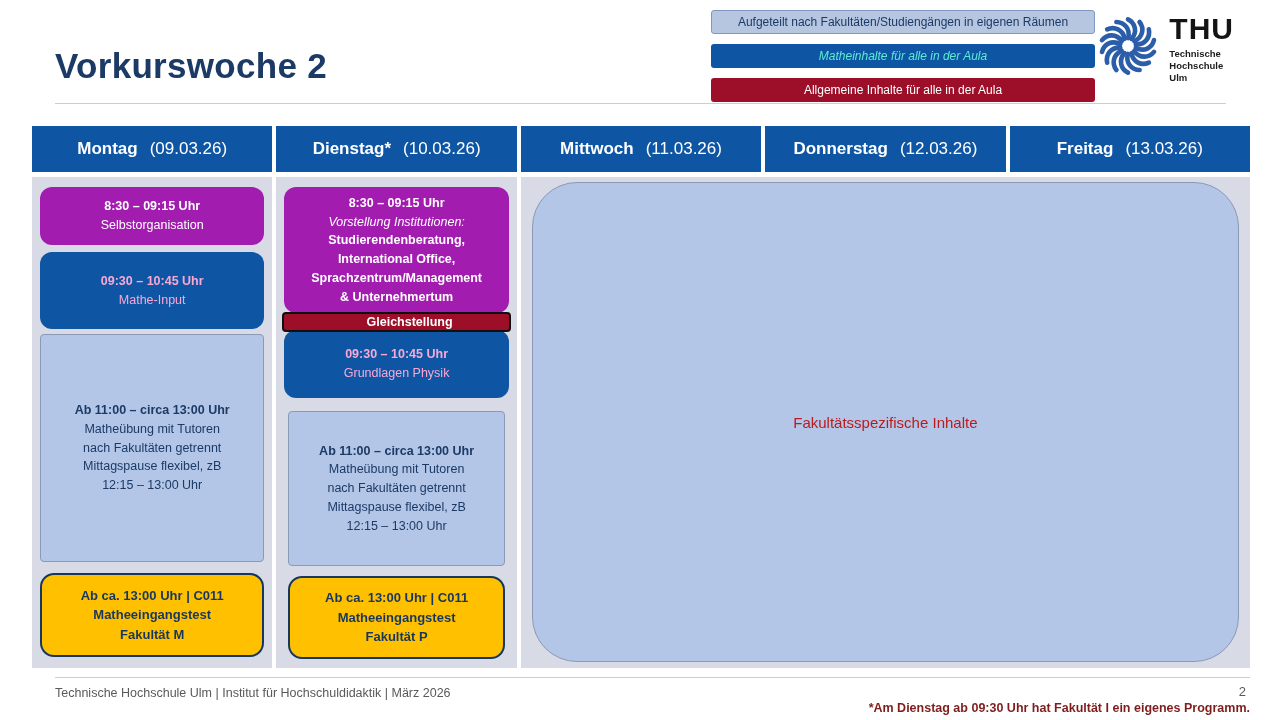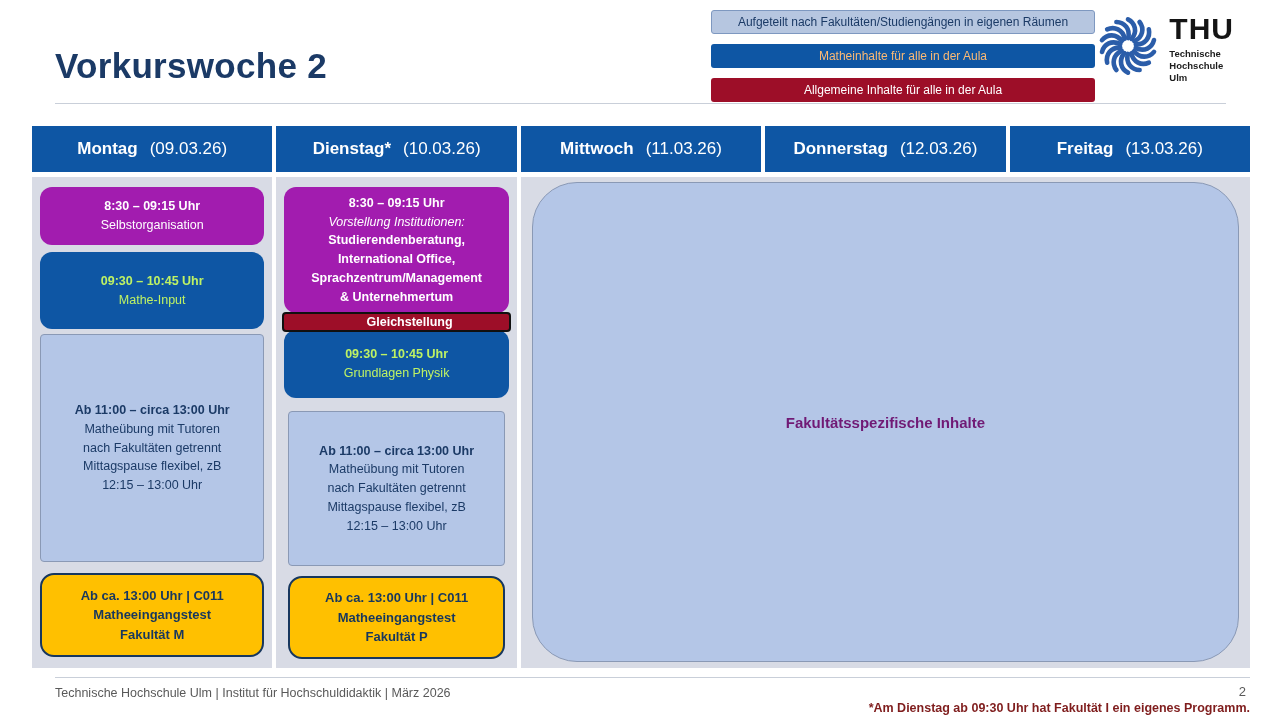--- a/index.html
+++ b/index.html
@@ -8,21 +8,21 @@
 
   
   .title{position:absolute;left:55px;top:46px;font-size:35px;font-weight:bold;color:#1B3A66;letter-spacing:.3px;}
   .title-rule{position:absolute;left:55px;right:54px;top:103px;border-top:1px solid #C9CFD9;}
 
   
   .legend{position:absolute;top:10px;right:185px;width:384px;display:flex;flex-direction:column;gap:10px;}
   .legend-item{height:24px;display:flex;align-items:center;justify-content:center;
                font-size:12px;border-radius:3px;box-sizing:border-box;white-space:nowrap;}
   .legend-faculty{background:#B6C6E0;border:1.5px solid #7E98C0;color:#1B3A66;}
-  .legend-math{background:#0E56A4;color:#fdba74;}
+  .legend-math{background:#0E56A4;color:#5eead4;font-style:italic;}
   .legend-general{background:#9D0E28;color:#fff;}
 
   
   .logo{position:absolute;top:14px;right:46px;display:flex;align-items:flex-start;gap:9px;}
   .logo-text{display:flex;flex-direction:column;}
   .logo-acronym{font-size:30px;font-weight:bold;color:#141414;line-height:1;letter-spacing:1px;}
   .logo-name{font-size:9.5px;font-weight:bold;color:#1c1c1c;line-height:1.25;margin-top:4px;}
 
   
   .cal-header{position:absolute;left:32px;top:126px;width:1218px;height:46px;
@@ -33,40 +33,40 @@
 
   
   .cal-body{position:absolute;left:32px;top:177px;width:1218px;height:491px;
             display:grid;grid-template-columns:repeat(5,1fr);gap:4px;}
   .col{background:#D8DBE5;padding:10px 8px 0 8px;box-sizing:border-box;}
   .col-merged{grid-column:3 / span 3;display:flex;padding:5px 11px 6px 11px;}
 
   .ev{box-sizing:border-box;display:flex;flex-direction:column;align-items:center;justify-content:center;
       text-align:center;font-size:12.5px;line-height:1.5;}
   .ev-red{background:#a21caf;color:#fff;border-radius:12px;}
-  .ev-blue{background:#0E56A4;color:#bef264;border-radius:12px;}
+  .ev-blue{background:#0E56A4;color:#f9a8d4;border-radius:12px;}
   .ev-light{background:#B4C6E7;color:#1B3A66;border:1px solid #8A99B5;border-radius:4px;}
   .ev-yellow{background:#FFC000;color:#17375E;border:2.5px solid #17375E;border-radius:14px;
              font-weight:bold;font-size:13px;}
   .bold{font-weight:bold;}
   .italic{font-style:italic;}
 
   .h58{height:58px;} .h77{height:77px;margin-top:7px;} .h228{height:228px;margin-top:5px;}
   .h84{height:84px;margin-top:11px;}
   .h126{height:126px;line-height:1.5;}
   .equality-bar{height:20px;margin:-1px -2px 0 -2px;position:relative;z-index:2;background:#9D0E28;
                 border:2px solid #101010;border-radius:4px;color:#fff;font-weight:bold;font-size:12.5px;
                 display:flex;align-items:center;justify-content:center;box-sizing:border-box;padding-left:26px;}
   .h68{height:68px;margin-top:-2px;}
   .h155{height:155px;margin-top:13px;} .h83{height:83px;margin-top:10px;}
   .inset{margin-left:4px;margin-right:4px;}
 
   .faculty-box{flex:1;background:#B4C6E7;border:1px solid #8A99B5;border-radius:45px;
                display:flex;align-items:center;justify-content:center;
-               font-weight:bold;color:#701a75;font-size:15px;}
+               font-weight:normal;color:#b91c1c;font-size:15px;}
 
   
   .footer-rule{position:absolute;left:55px;right:30px;top:677px;border-top:1px solid #C9CFD9;}
   .footer-text{position:absolute;left:55px;top:686px;font-size:12.5px;color:#595959;}
   .page-number{position:absolute;right:34px;top:684px;font-size:13px;color:#595959;}
   .footnote{position:absolute;right:30px;top:701px;font-size:12.5px;font-weight:bold;color:#7f1d1d;}
 </style>
 </head>
 <body>
 

